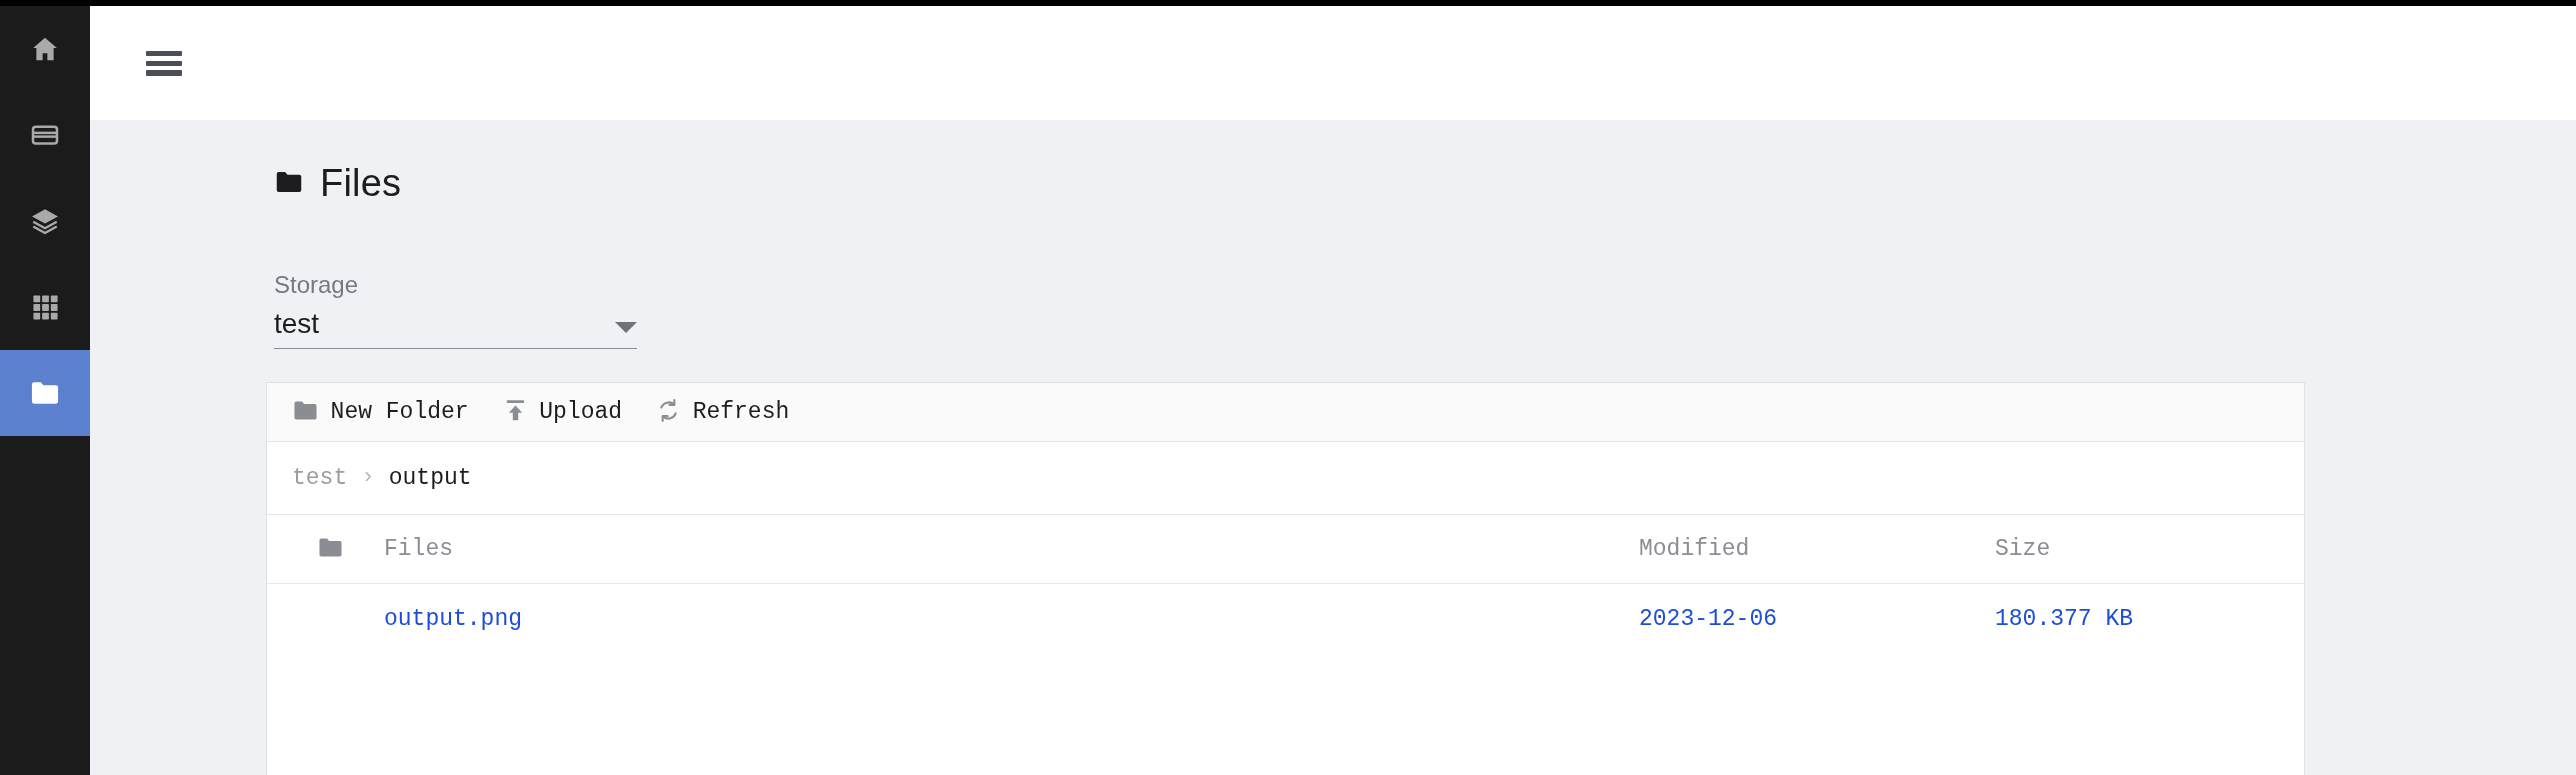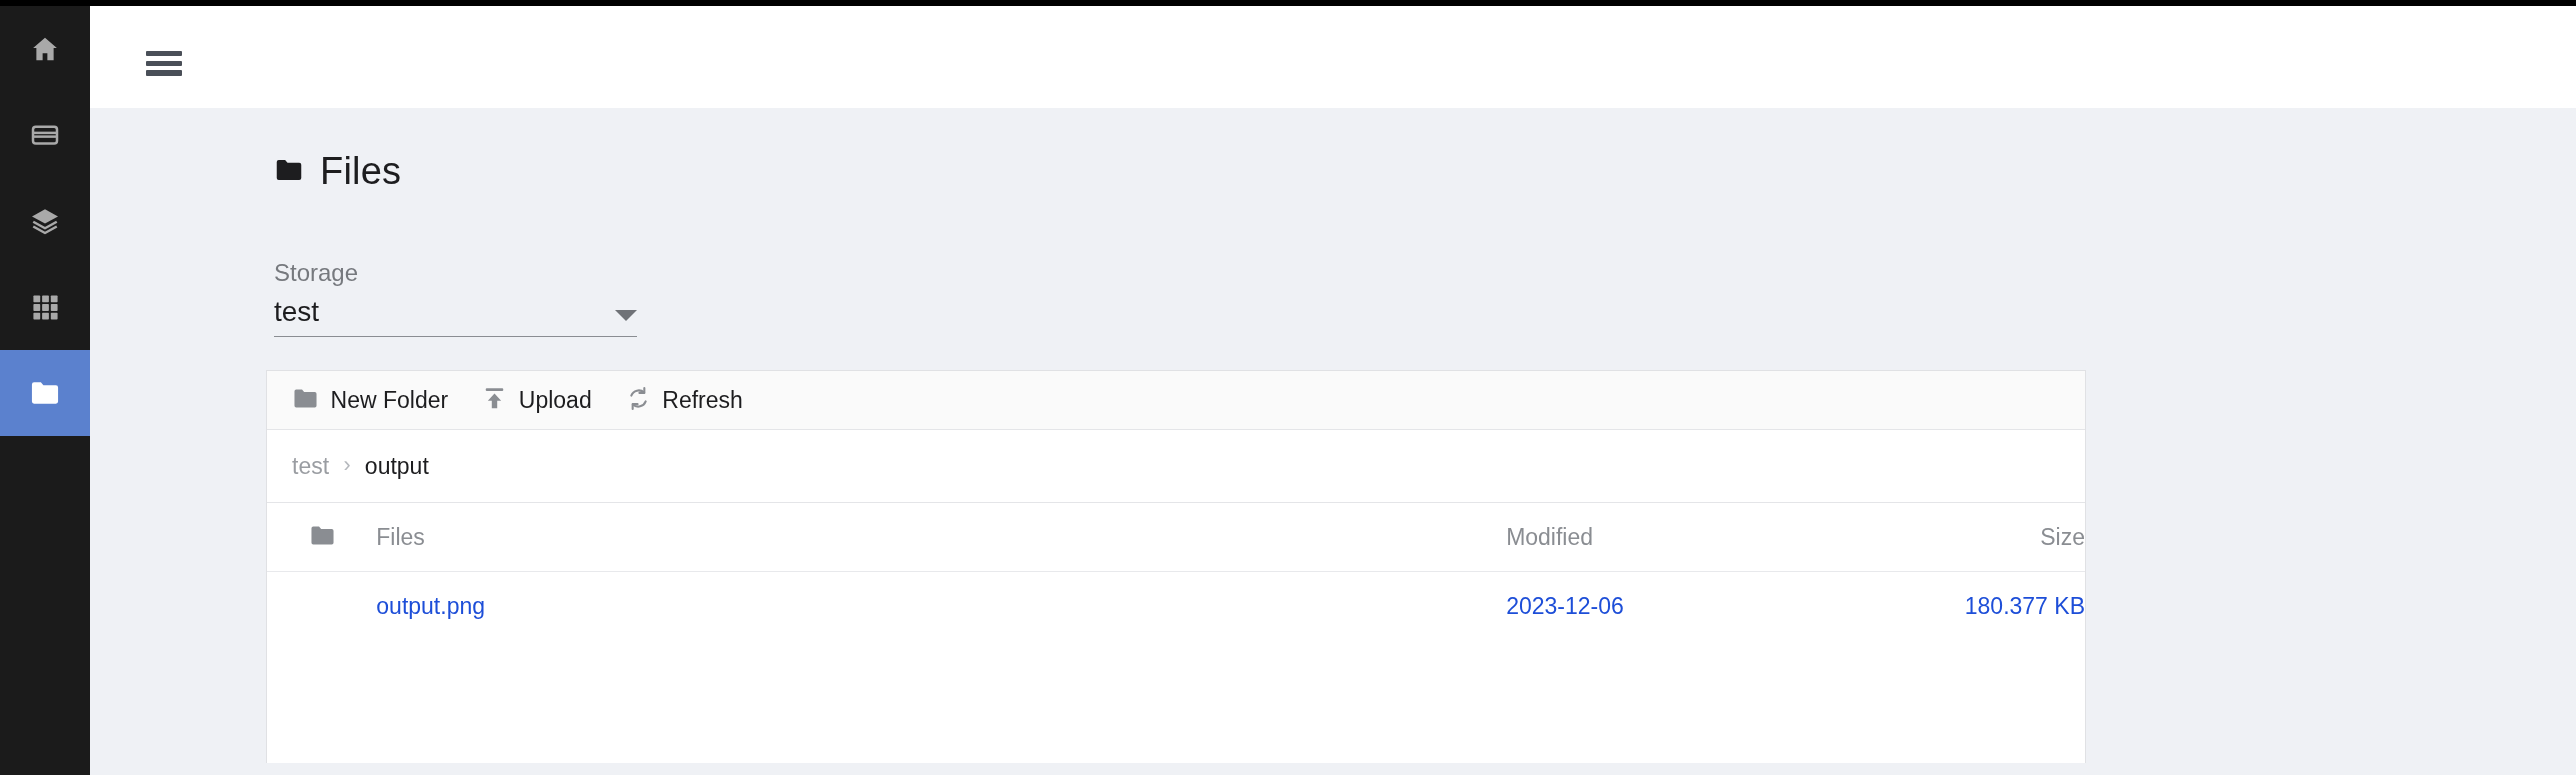--- a/index.html
+++ b/index.html
@@ -51,21 +51,21 @@
     display: flex; flex-direction: column; justify-content: space-between;
     cursor: pointer;
   }
   .hamburger span {
     display: block; width: 36px; height: 5.4px;
     background: #4a4f58; border-radius: 0.9px;
   }
 
   
   .content {
-    position: absolute; left: 90px; top: 108px;
+    position: absolute; left: 90px; top: 120px;
     width: 2486px; height: 656px;
     background: #eff1f5;
   }
 
   
   .page-title {
     position: absolute; left: 184px; top: 42px;
     display: flex; align-items: center; gap: 16px;
   }
   .page-title .folder-ico { display: block; }
@@ -94,24 +94,25 @@
     width: 0; height: 0;
     border-left: 11.6px solid transparent;
     border-right: 11.6px solid transparent;
     border-top: 11.6px solid #6f7277;
     margin-bottom: 7.2px;
   }
 
   
   .card {
     position: absolute; left: 176px; top: 262px;
-    width: 1820px; height: 393px;
+    width: 2039px; height: 393px;
     background: #ffffff;
     border: 0.9px solid #e0e1e4;
     border-bottom: none;
+    font-family: Liberation Mono, monospace;
   }
 
   
   .toolbar {
     height: 59px;
     background: #fafafa;
     border-bottom: 0.9px solid #e4e5e8;
     display: flex; align-items: center;
     padding-left: 25px;
     gap: 34px;
@@ -147,21 +148,21 @@
     display: flex; align-items: center;
   }
   .tbl-row {
     height: 69px;
     display: flex; align-items: center;
     cursor: pointer;
   }
   .col-icon { width: 97px; display: flex; justify-content: flex-end; padding-right: 20px; }
   .col-name { width: 1275px; padding-left: 20px; }
   .col-mod  { width: 356px; }
-  .col-size { width: 287px; text-align: right; }
+  .col-size { width: 287px; }
 
   .th {
     font-size: 23px; color: #8a8d92; font-weight: 400;
   }
   .td {
     font-size: 23px; color: #1d4ed8;
   }
 </style>
 </head>
 <body>

